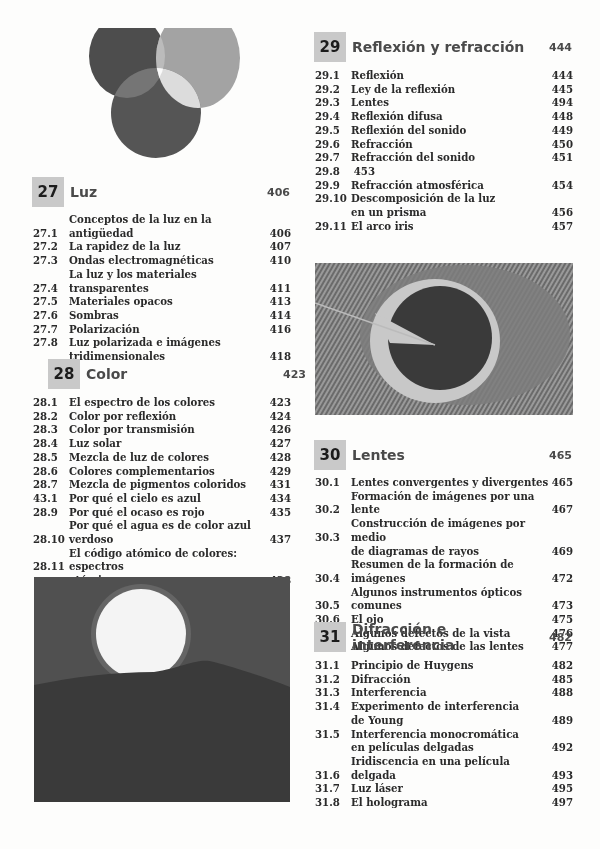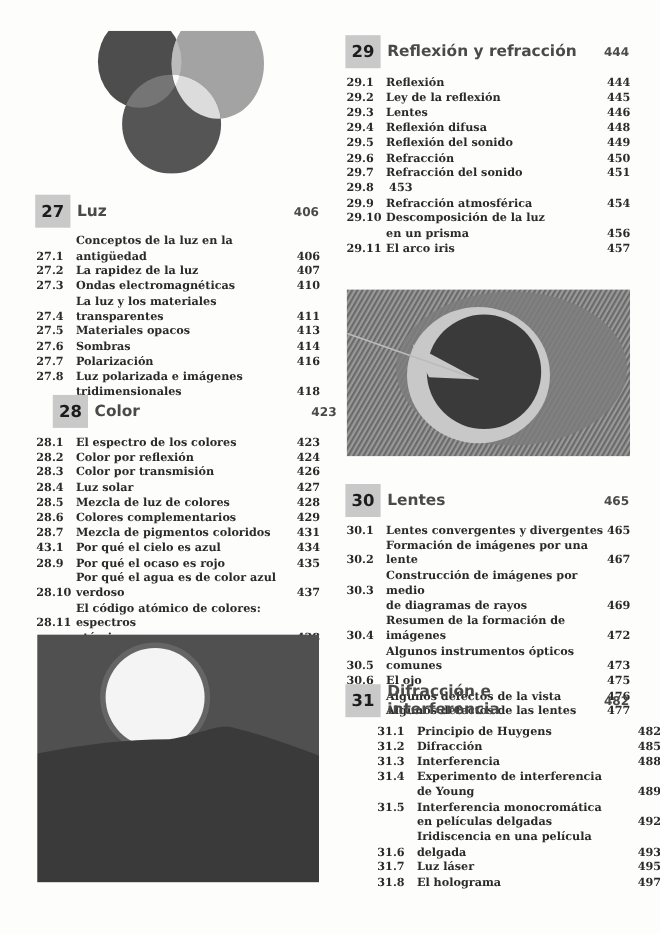--- a/index.html
+++ b/index.html
@@ -192,21 +192,21 @@
       <span class="pg">444</span>
     </li>
     <li>
       <span class="num">29.2</span>
       <span class="title">Ley de la reflexión</span>
       <span class="pg">445</span>
     </li>
     <li>
       <span class="num">29.3</span>
       <span class="title">Lentes</span>
-      <span class="pg">446</span>
+      <span class="pg">494</span>
     </li>
     <li>
       <span class="num">29.4</span>
       <span class="title">Reflexión difusa</span>
       <span class="pg">448</span>
     </li>
     <li>
       <span class="num">29.5</span>
       <span class="title">Reflexión del sonido</span>
       <span class="pg">449</span>
@@ -315,21 +315,21 @@
       <span class="title">Algunos defectos de las lentes</span>
       <span class="pg">477</span>
     </li>
   </ul>
 
 <div class="chap-head" style="left:314px;top:622px;width:258px;">
   <span class="chap-num">31</span>
   <span class="chap-title">Difracción e interferencia</span>
   <span class="chap-page">482</span>
 </div>
-<ul class="toc" style="left:315px;top:659px;width:258px;margin-left:28px;">
+<ul class="toc" style="left:315px;top:659px;width:258px;">
     <li>
       <span class="num">31.1</span>
       <span class="title">Principio de Huygens</span>
       <span class="pg">482</span>
     </li>
     <li>
       <span class="num">31.2</span>
       <span class="title">Difracción</span>
       <span class="pg">485</span>
     </li>

